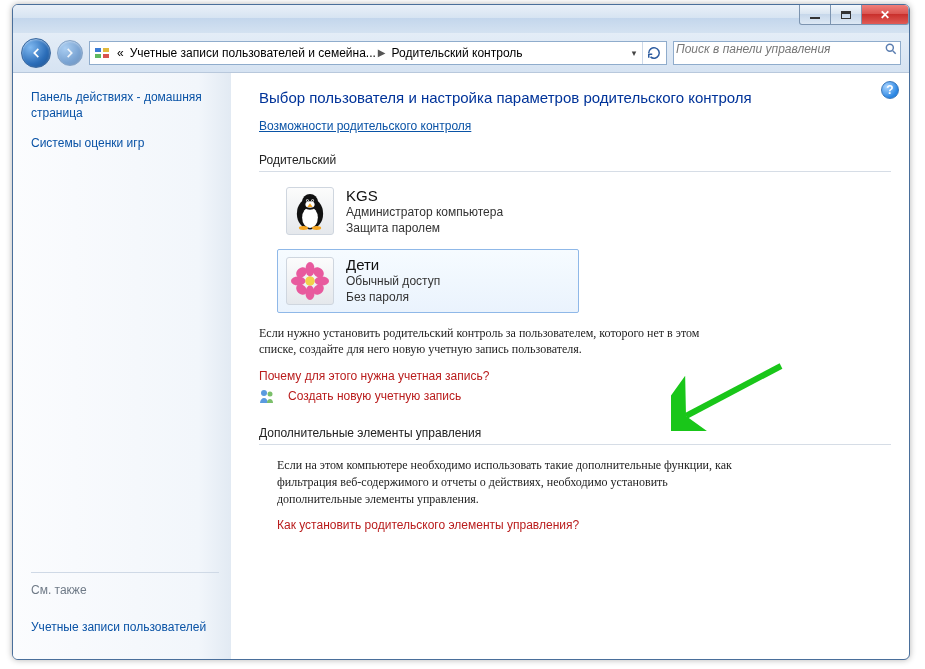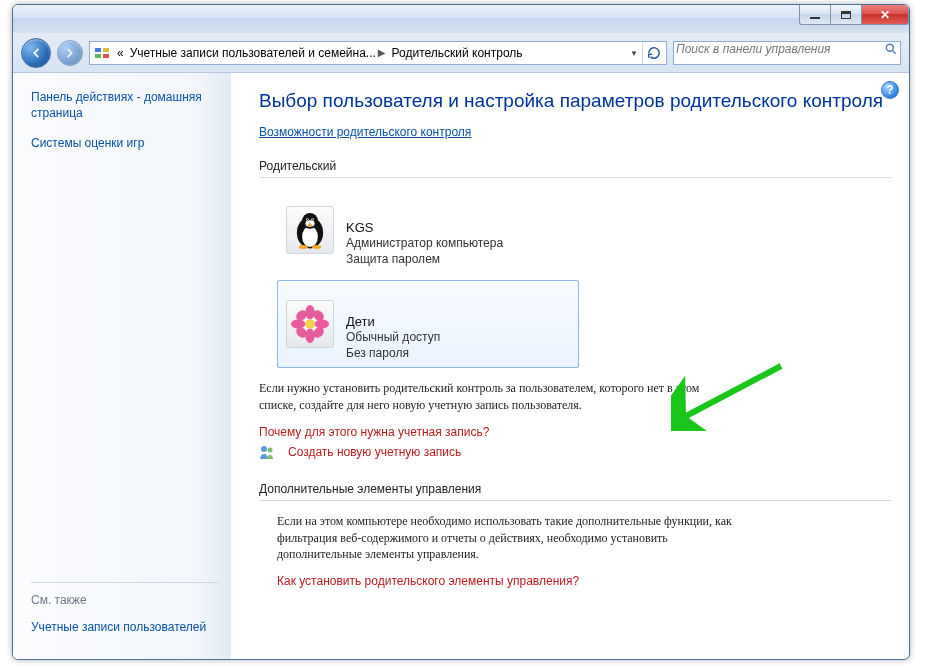--- a/index.html
+++ b/index.html
@@ -107,36 +107,36 @@
     width: 218px;
     background: linear-gradient(to right,#fbfcfe 0%, #f2f6fb 85%, #e2eaf3 100%);
     border-right: 0;
     padding: 16px 12px 10px 18px;
     display:flex;flex-direction:column;
     position:relative;
   }
   .sidebar a { color:#0a53a6; text-decoration:none; display:block; margin-bottom:14px; line-height:1.35; }
   .sidebar-bottom { margin-top:auto; }
   .sidebar-bottom hr { border:none;border-top:1px solid #cfd9e6;margin:6px 0 10px; }
-  .sidebar-bottom .seealso { color:#6f7a87; margin-bottom:12px; }
+  .sidebar-bottom .seealso { color:#6f7a87; margin-bottom:22px; }
   .content {
     flex:1;
     padding: 14px 18px 18px 28px;
     position:relative;
     overflow:auto;
   }
   .help-icon {
     position:absolute; top:8px; right:10px;
     width:18px;height:18px;border-radius:50%;
     background: radial-gradient(circle at 30% 30%, #a7d3ff, #2985e2 70%);
     color:#fff;display:flex;align-items:center;justify-content:center;
     font-weight:bold;font-size:12px;border:1px solid #3a77bb;
   }
   h1.page-title {
-    color:#003399; font-size:19px; font-weight:normal;
+    color:#003399; font-size:15px; font-weight:normal;
     line-height:1.45; margin-bottom:10px;
   }
   .caps-link { color:#0a53a6; text-decoration:underline; font-size:12px; cursor:pointer; }
   .section-label { color:#222; margin:20px 0 4px; }
   .sep-line { border:none; border-top:1px solid #d6dde6; margin:2px 0 8px; }
   .users-block { padding-left:18px; }
   .user-card {
     display:flex; gap:12px; padding:6px 8px; width:302px;
     border:1px solid transparent; border-radius:2px;
     align-items:center; cursor:pointer; margin-bottom:6px;
@@ -145,21 +145,21 @@
     border-color:#8fb8e8;
     background: linear-gradient(to bottom,#f6fbff,#eaf3fd);
   }
   .avatar {
     width:48px;height:48px;border:1px solid #cfd6df;border-radius:3px;
     background: linear-gradient(to bottom,#fcfcfc,#e5e8ec);
     display:flex;align-items:center;justify-content:center;
     position:relative;overflow:hidden;
   }
   .avatar svg { width:42px;height:42px; }
-  .user-info .uname { font-size:13px; color:#111;margin-top:27px; }
+  .user-info .uname { font-size:15px; color:#111; }
   .user-info .uline { font-size:12px; color:#333; line-height:1.35; }
   .note-text { color:#222; max-width:480px; line-height:1.4; margin:12px 0 8px;font-family:Liberation Serif, serif; }
   .link { color:#b91c1c; text-decoration:none; display:inline-block; margin:3px 0; cursor:pointer; }
   .link-with-icon { display:flex;align-items:center;gap:13px; }
   .mini-icon { width:16px;height:16px;display:inline-flex;align-items:center;justify-content:center; }
   
   .green-arrow {
     position:absolute;
     left:440px; top:288px;
     pointer-events:none;

